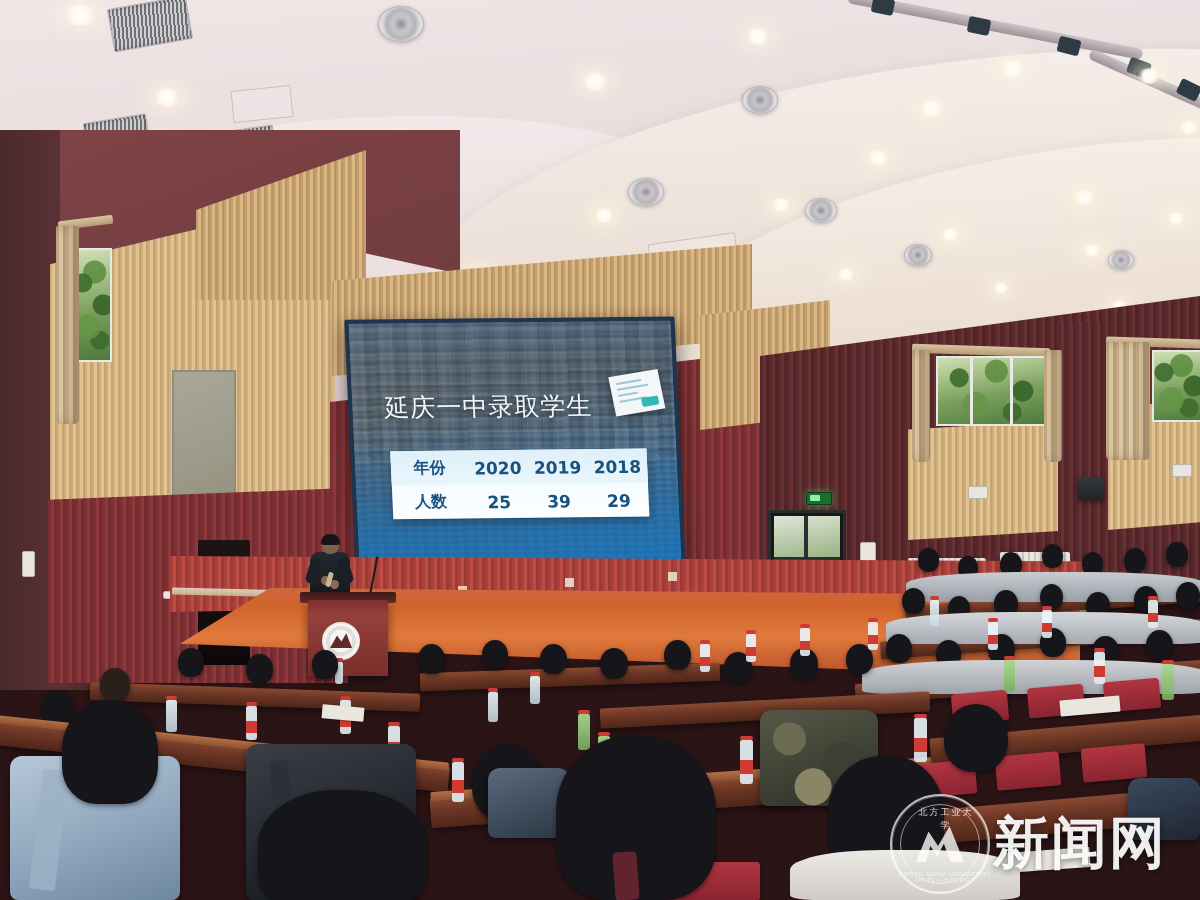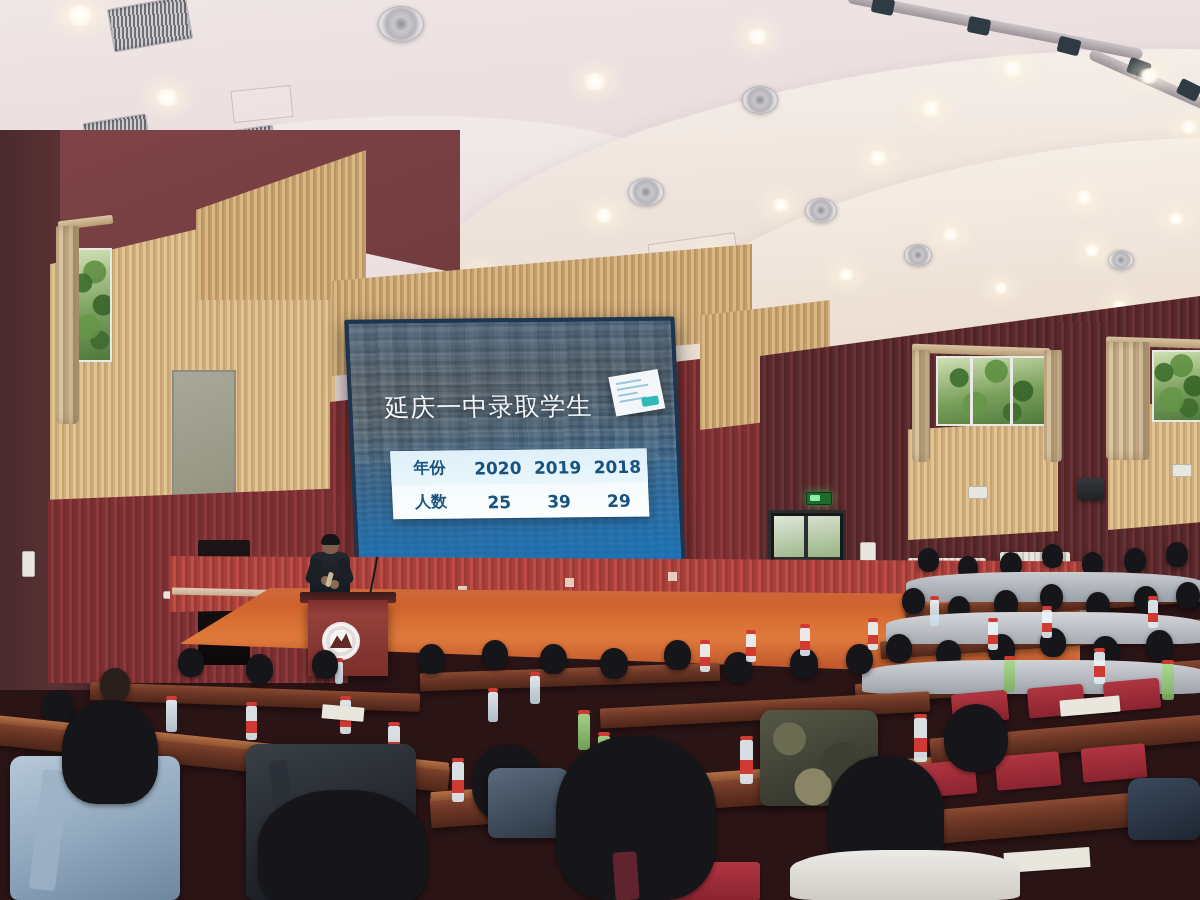--- a/index.html
+++ b/index.html
@@ -541,15 +541,22 @@
          radial-gradient(circle at 70% 55%,#3d3f33 0 20px,transparent 21px),
          radial-gradient(circle at 45% 80%,#8a8567 0 18px,transparent 19px),
          linear-gradient(160deg,#555746,#2e3027);"></div>
   <div class="head" style="left:828px;top:756px;width:116px;height:124px;border-radius:46% 46% 34% 34%;"></div>
   <div class="shoulders" style="left:790px;top:850px;width:230px;height:50px;background:linear-gradient(180deg,#eceae6,#cfccc6);"></div>
 
   <div class="head" style="left:944px;top:704px;width:64px;height:68px;"></div>
   <div class="backpack" style="left:1128px;top:778px;width:72px;height:62px;background:linear-gradient(160deg,#3c4a5e,#1d2531);"></div>
 
   <div class="wm">
+    <div class="wm-seal">
+      <div class="ring"></div>
+      <div class="wm-cn">北方工业大学</div>
+      <div class="mark"></div>
+      <div class="wm-en">NORTH CHINA UNIVERSITY OF TECHNOLOGY</div>
+    </div>
+    <div class="wm-text">新闻网</div>
   </div>
 
 </div>
 
 </body></html>

